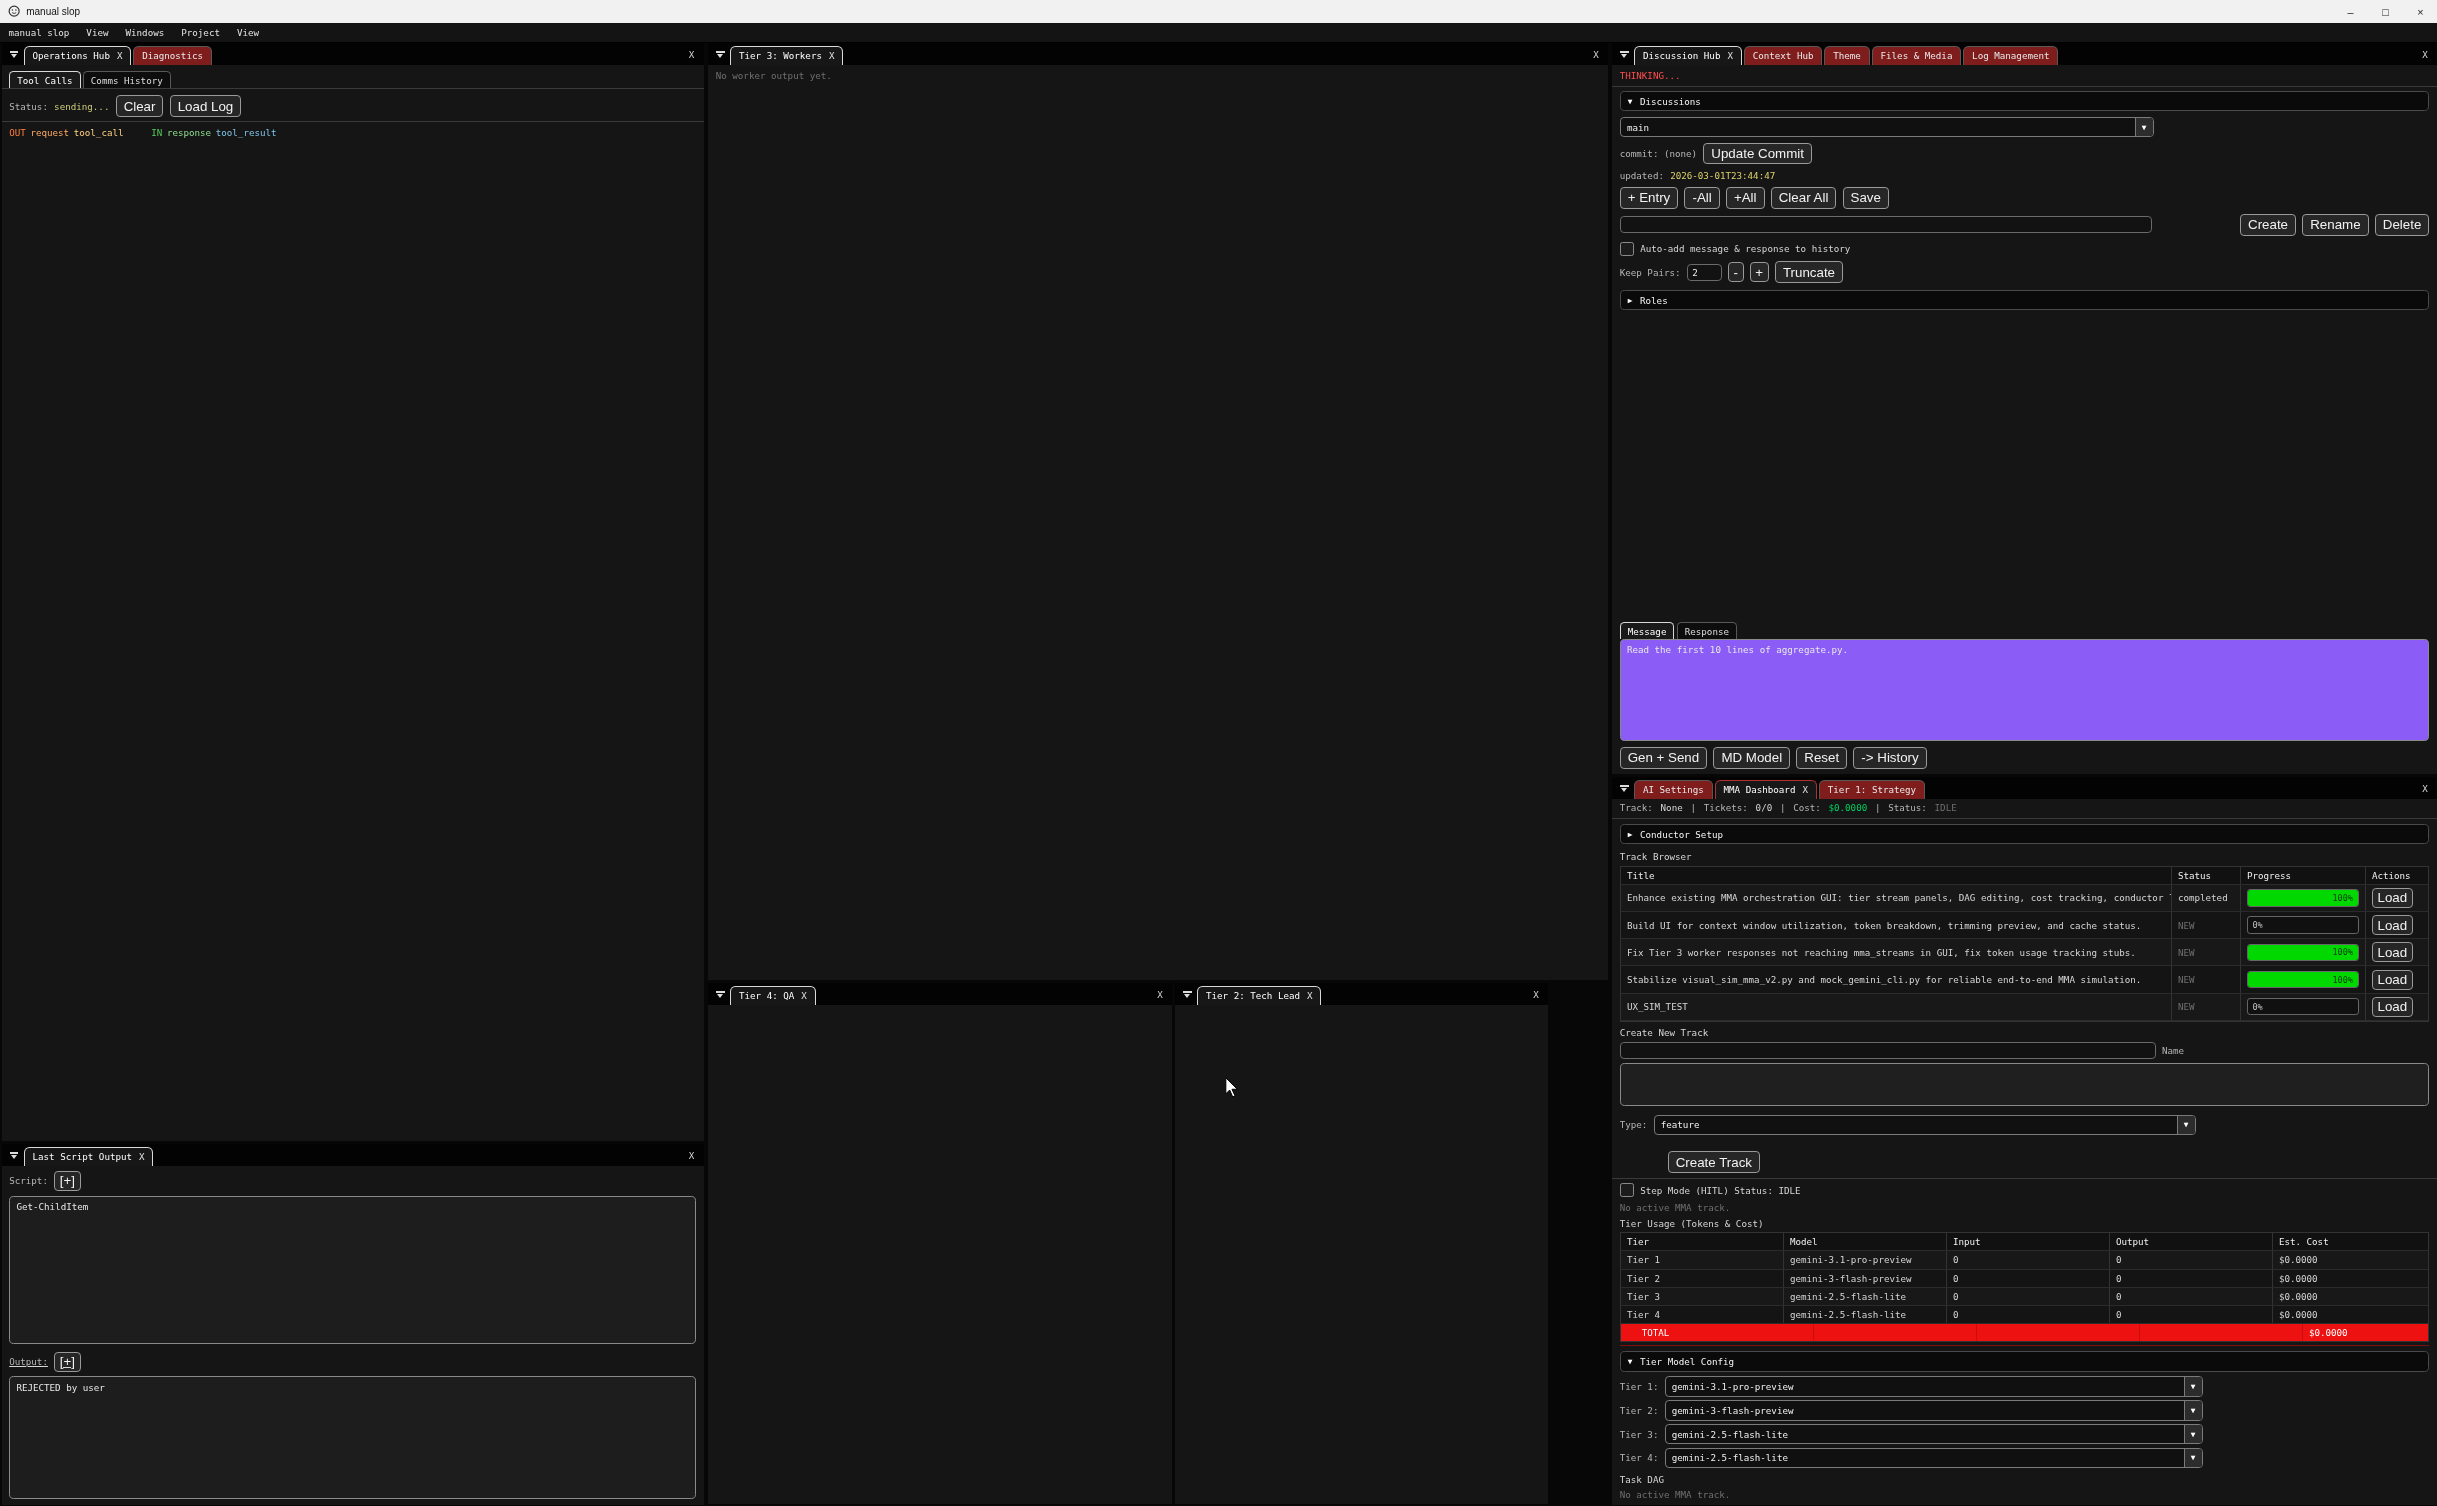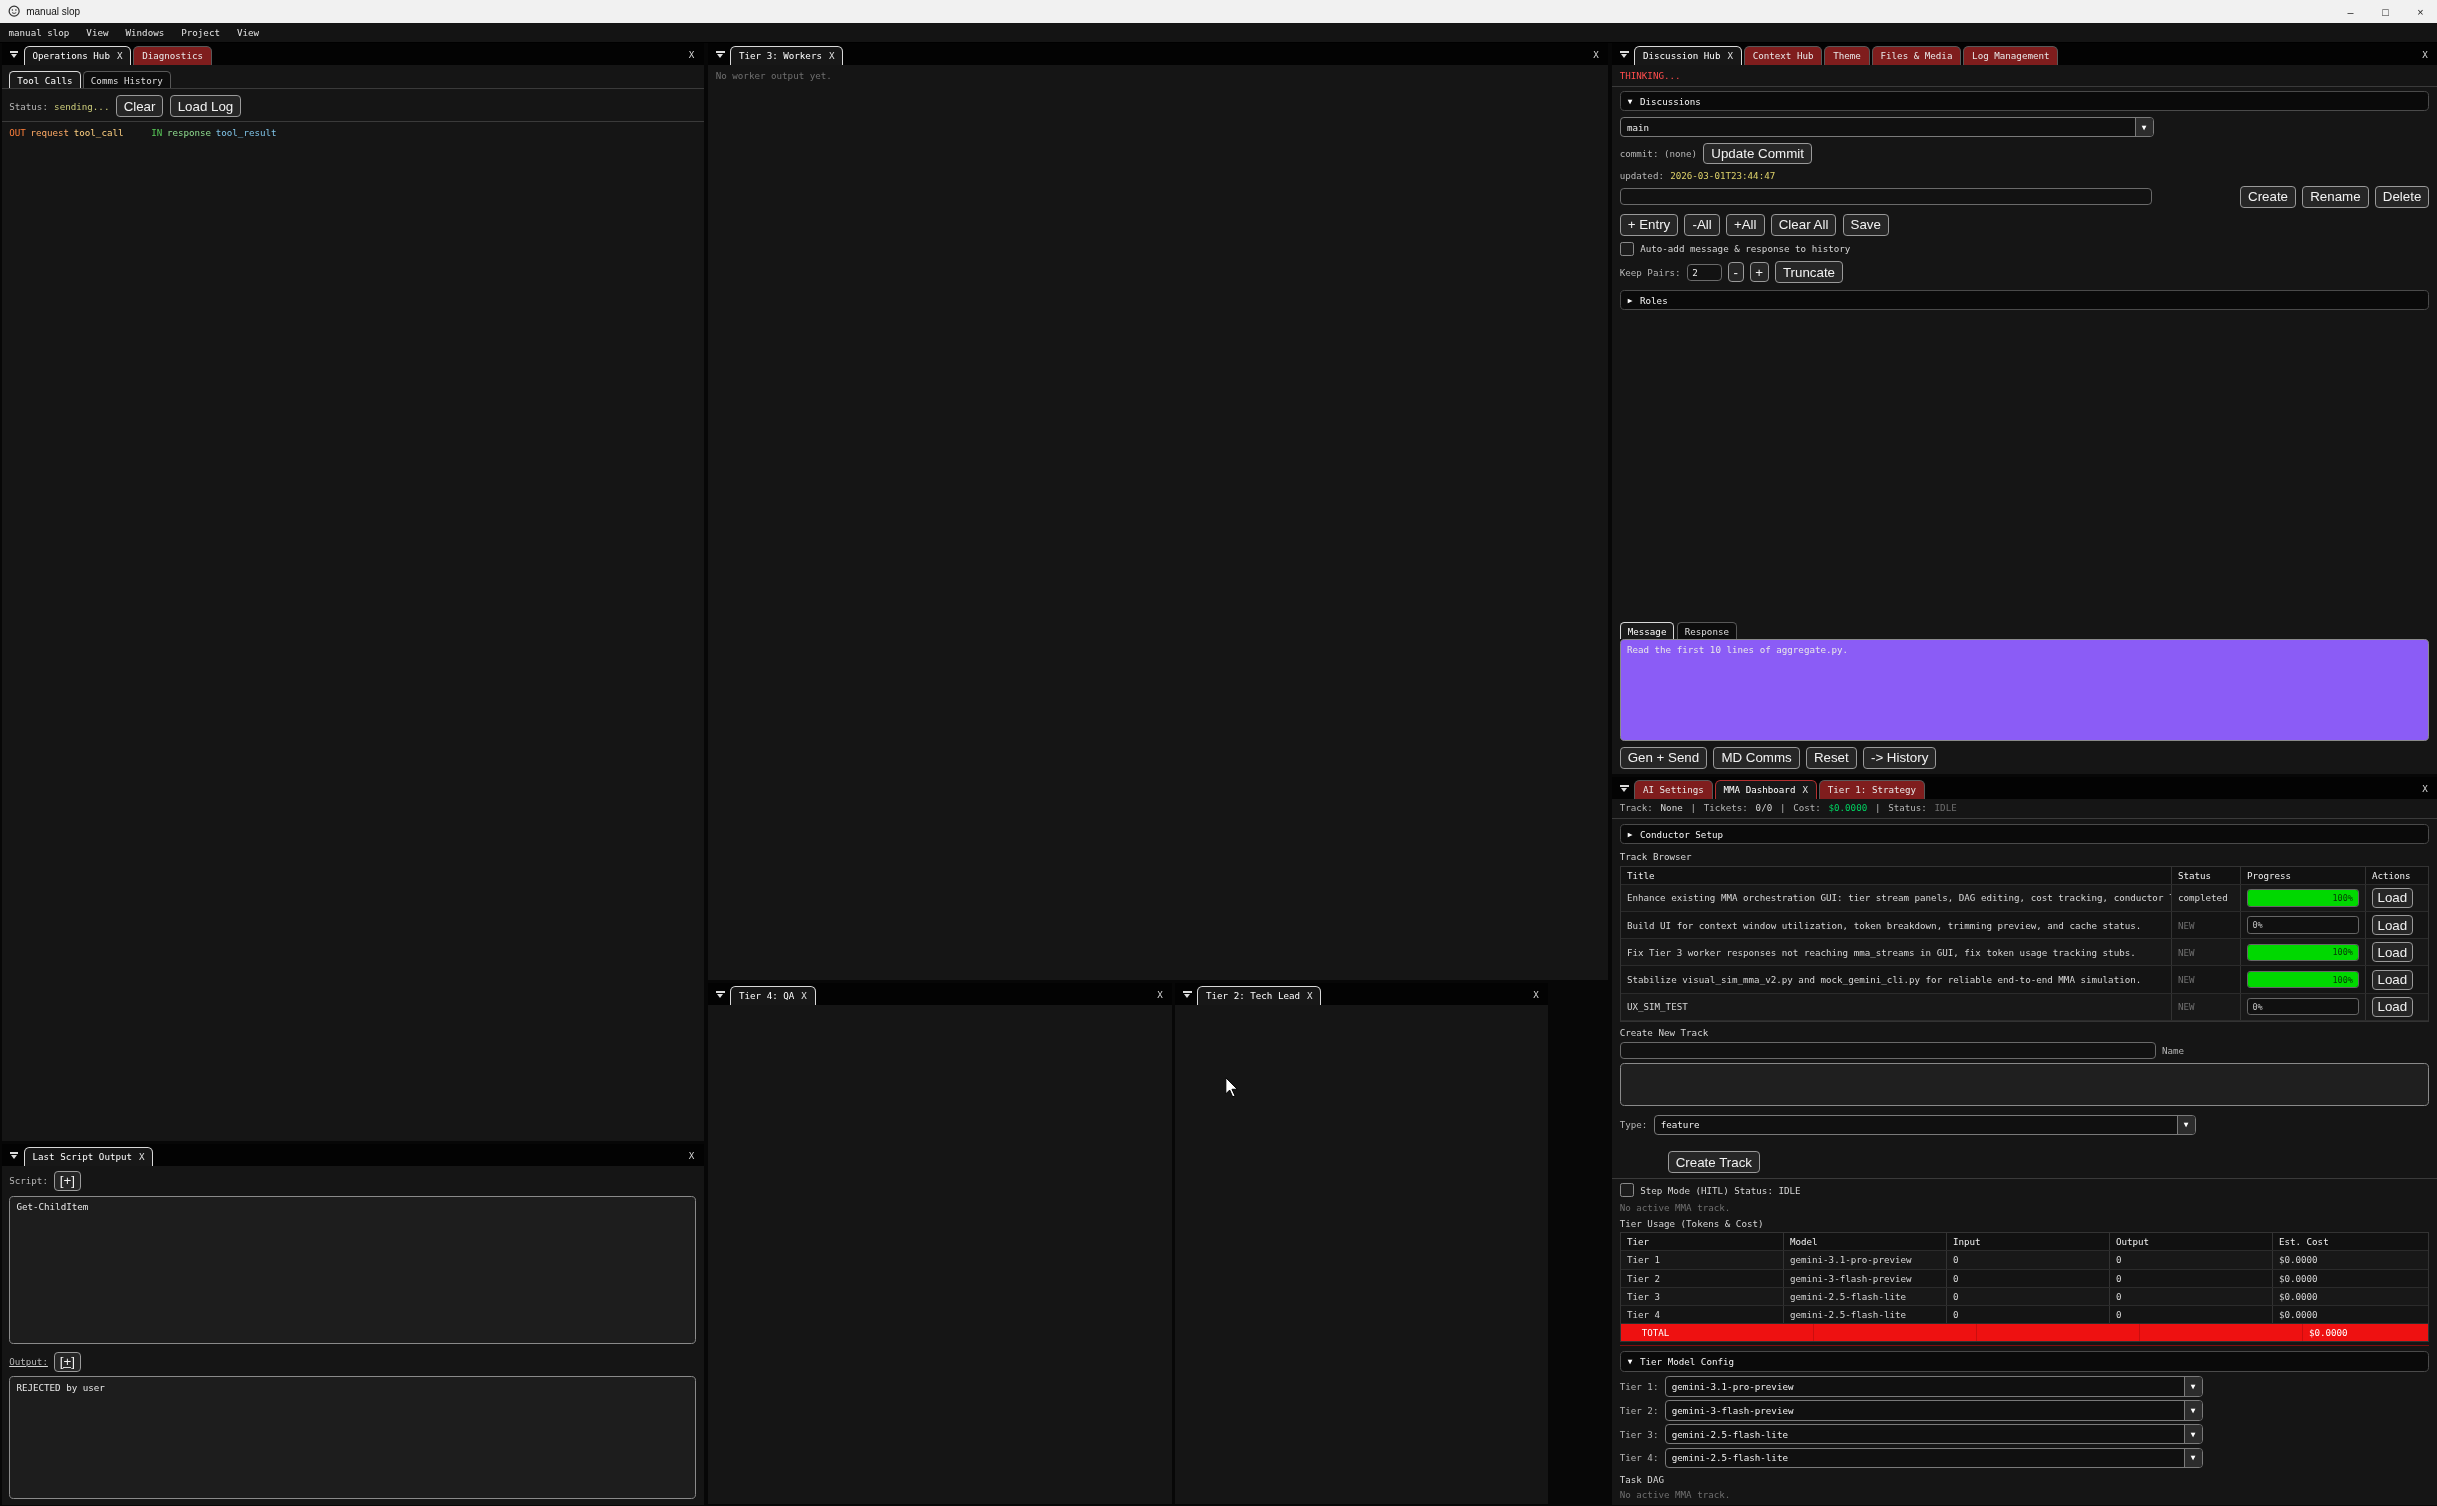--- a/index.html
+++ b/index.html
@@ -200,35 +200,35 @@
       </div>
     </div>
     <div class="row" style="margin-top:5.4px;">
       <span class="c-grey">commit: (none)</span>
       <button class="btn">Update Commit</button>
     </div>
     <div class="row" style="margin-top:5.4px;">
       <span class="c-grey">updated:</span>
       <span class="c-yellow">2026-03-01T23:44:47</span>
     </div>
+    <div class="row" style="margin-top:6.2px;">
+      <button class="btn">+ Entry</button>
+      <button class="btn">-All</button>
+      <button class="btn">+All</button>
+      <button class="btn">Clear All</button>
+      <button class="btn">Save</button>
+    </div>
     <div class="row" style="margin-top:5.4px;">
       <input class="input" style="width: 532px;">
       <span class="spacer"></span>
       <button class="btn">Create</button>
       <button class="btn">Rename</button>
       <button class="btn">Delete</button>
     </div>
     <div class="row" style="margin-top:6.2px;">
-      <button class="btn">+ Entry</button>
-      <button class="btn">-All</button>
-      <button class="btn">+All</button>
-      <button class="btn">Clear All</button>
-      <button class="btn">Save</button>
-    </div>
-    <div class="row" style="margin-top:6.2px;">
       <span class="cb"></span>
       <span>Auto-add message &amp; response to history</span>
     </div>
     <div class="row" style="margin-top:5.4px;">
       <span class="c-grey">Keep Pairs:</span>
       <input class="input" style="width: 35px;" value="2">
       <button class="btn sm">-</button>
       <button class="btn sm">+</button>
       <button class="btn">Truncate</button>
     </div>
@@ -237,21 +237,21 @@
       <span>Roles</span>
     </div>
     <div class="spacer"></div>
     <div class="itabrow" style="border-bottom:none;">
       <div class="itab active">Message</div>
       <div class="itab">Response</div>
     </div>
     <textarea class="ta" style="width: 100%; height: 102px; background: #8b5cf6;">Read the first 10 lines of aggregate.py.</textarea>
     <div class="row" style="margin-top:6.2px;">
       <button class="btn">Gen + Send</button>
-      <button class="btn">MD Comms</button>
+      <button class="btn">MD Model</button>
       <button class="btn">Reset</button>
       <button class="btn">-&gt; History</button>
     </div>
   </div>
 </div>
 
 <div class="panel" style="left:1612px;top:777px;width:825px;height:728px;">
   <div class="tabbar">
     <div class="dockmenu">
         <div class="bar"></div>

